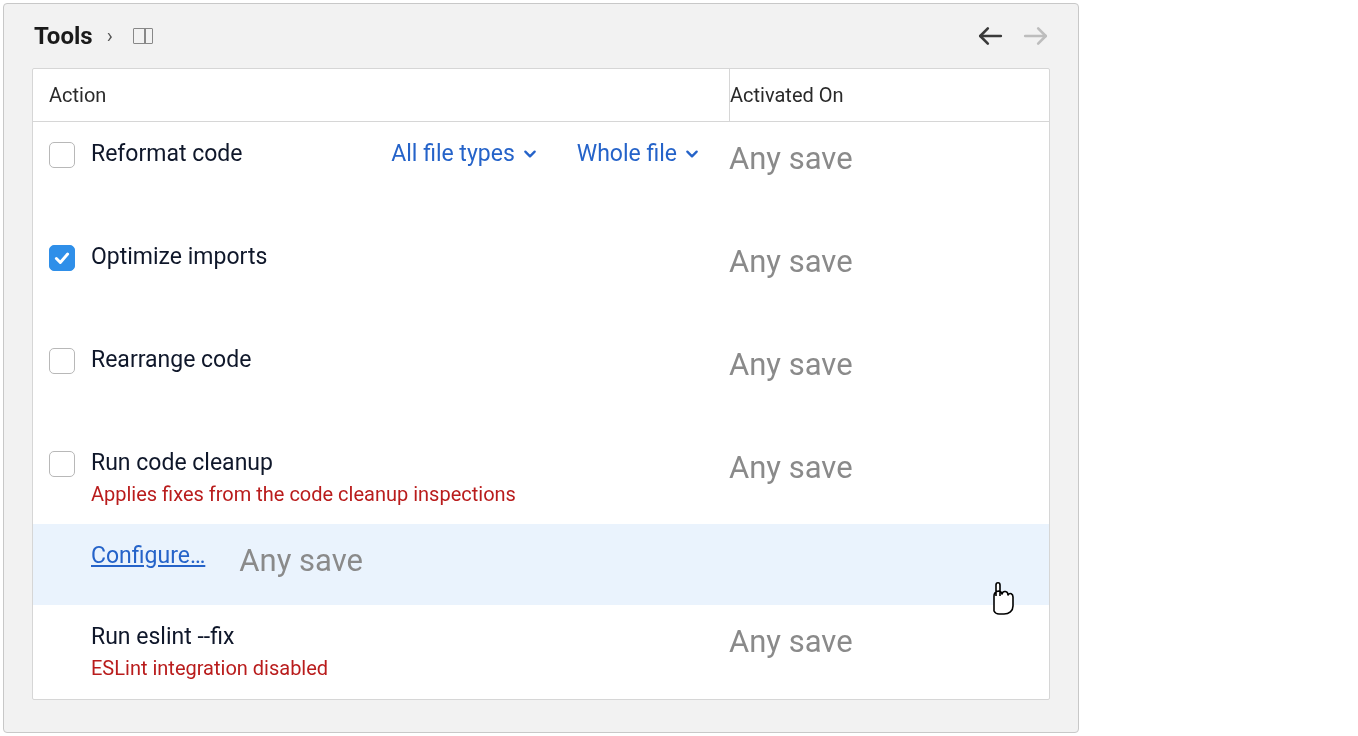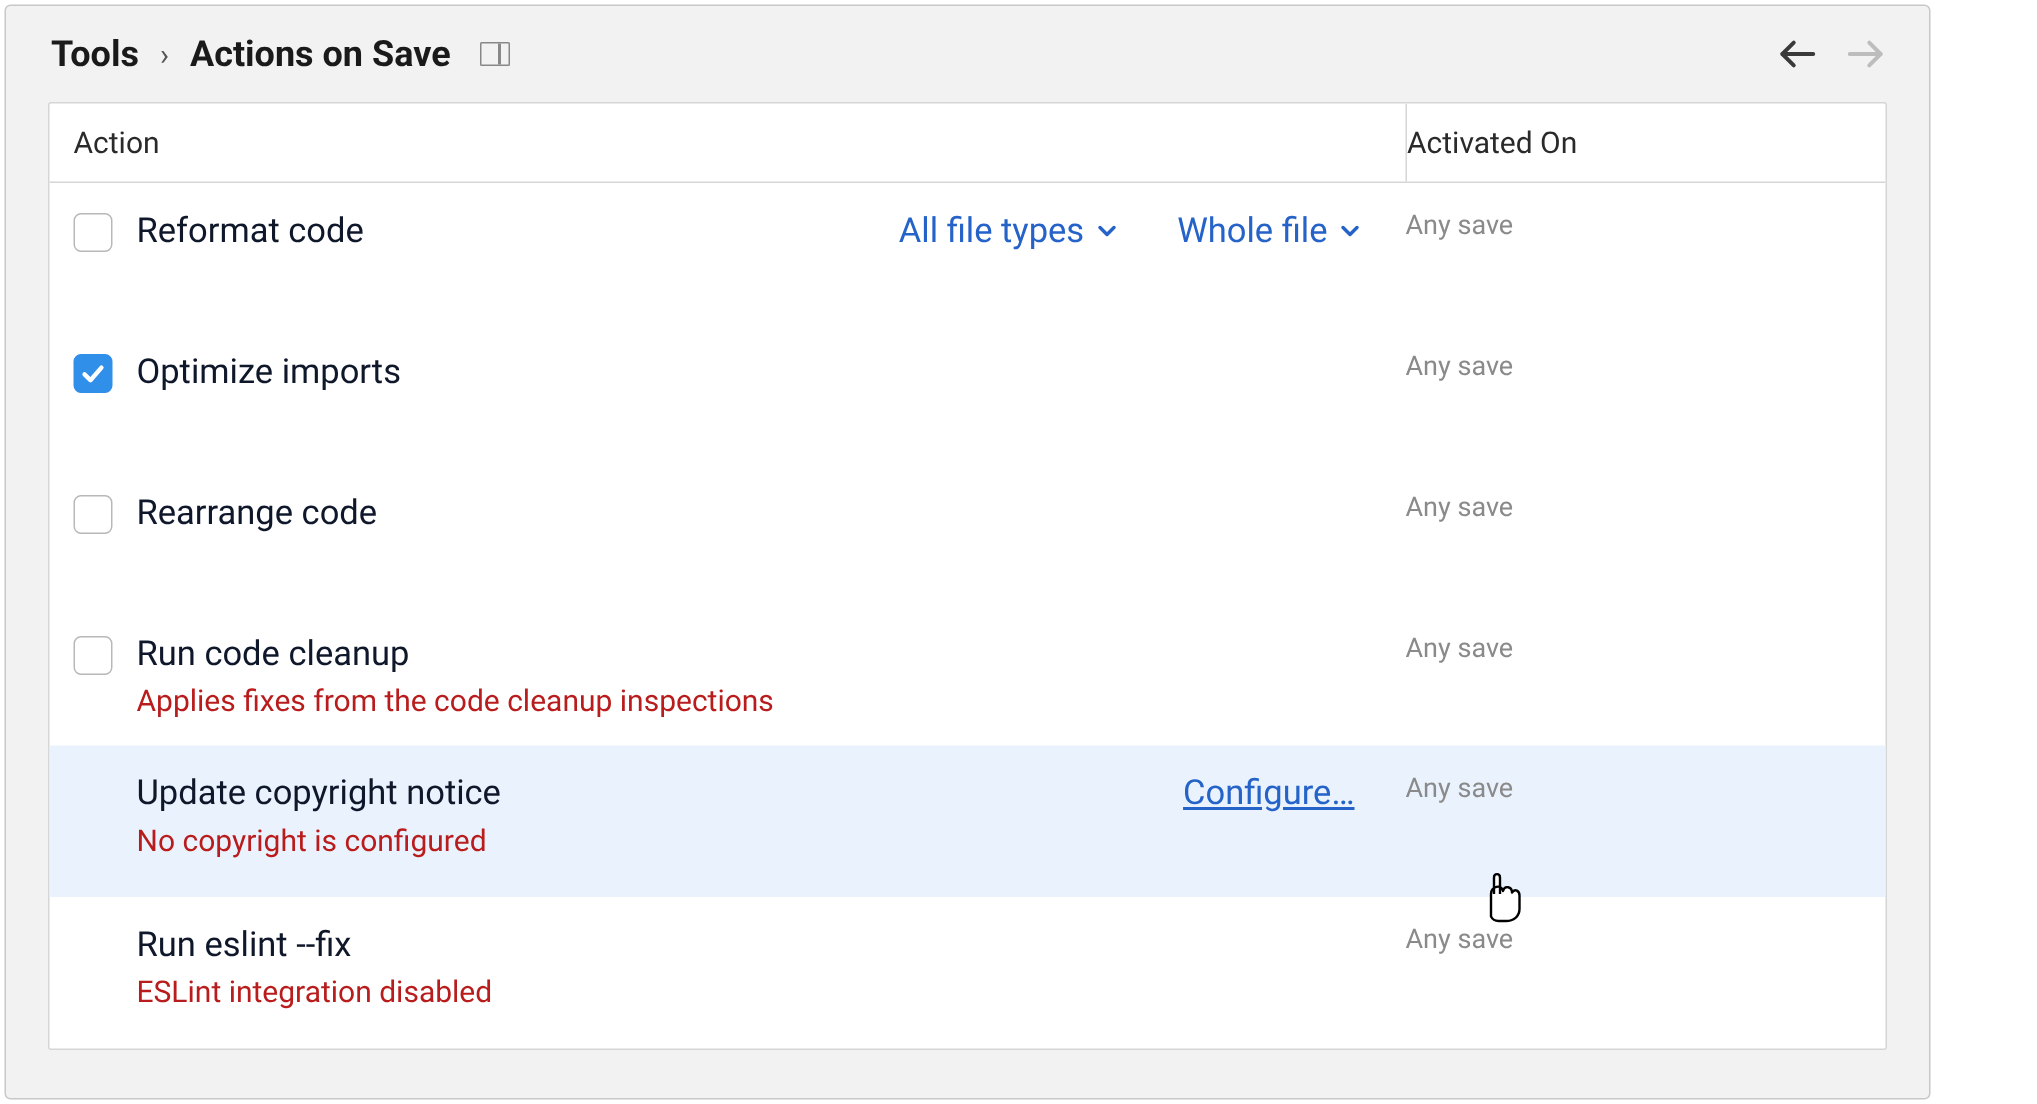--- a/index.html
+++ b/index.html
@@ -6,21 +6,21 @@
     body {
       font-family: -apple-system, BlinkMacSystemFont, "Segoe UI", Roboto, Helvetica, Arial, sans-serif;
       background: #fff;
       width: 1358px;
       height: 736px;
       overflow: hidden;
     }
     .window {
       border: 1px solid #c8c8c8;
       border-radius: 4px;
-      width: 1284px;
+      width: 1076px;
       height: 730px;
       margin: 3px;
       background: #f2f2f2;
       display: flex;
       flex-direction: column;
     }
     .header {
       display: flex;
       align-items: center;
       padding: 18px 28px 18px 30px;
@@ -103,39 +103,38 @@
     .link {
       color: #2563c9;
       font-size: 23px;
       text-decoration: underline;
       cursor: pointer;
       padding-right: 4px;
     }
     .activated {
       width: 320px;
       padding-left: 16px;
-      font-size: 18px;
+      font-size: 31px;
       color: #8a8a8a;
     }
     .cursor {
       position: absolute;
       left: 983px;
       top: 578px;
       pointer-events: none;
     }
   </style>
 </head>
 <body>
 
 <div class="window">
   <div class="header">
     <div class="breadcrumb">
       <span>Tools</span>
       <span class="sep">›</span>
-      <span>Actions on Save</span>
     </div>
     <div class="header-icon"></div>
     <div class="nav">
       <div class="nav-btn nav-back">
         <svg viewBox="0 0 24 20" fill="none" stroke-width="2.4" stroke-linecap="round" stroke-linejoin="round">
             <path d="M22 10 H3"></path>
             <path d="M10 3 L3 10 L10 17"></path>
           </svg>
       </div>
       <div class="nav-btn nav-fwd">
@@ -207,24 +206,20 @@
       </div>
       <div class="maincell">
         <div class="title">Run code cleanup</div>
         <div class="sub">Applies fixes from the code cleanup inspections</div>
       </div>
       <div class="activated">Any save</div>
     </div>
 
     <div class="row compact highlight" style="padding-bottom:26px">
       <div class="cbcell"></div>
-      <div class="maincell">
-        <div class="title">Update copyright notice</div>
-        <div class="sub">No copyright is configured</div>
-      </div>
       <div class="options">
         <span class="link">Configure…</span>
       </div>
       <div class="activated">Any save</div>
     </div>
 
     <div class="row compact">
       <div class="cbcell"></div>
       <div class="maincell">
         <div class="title">Run eslint --fix</div>

